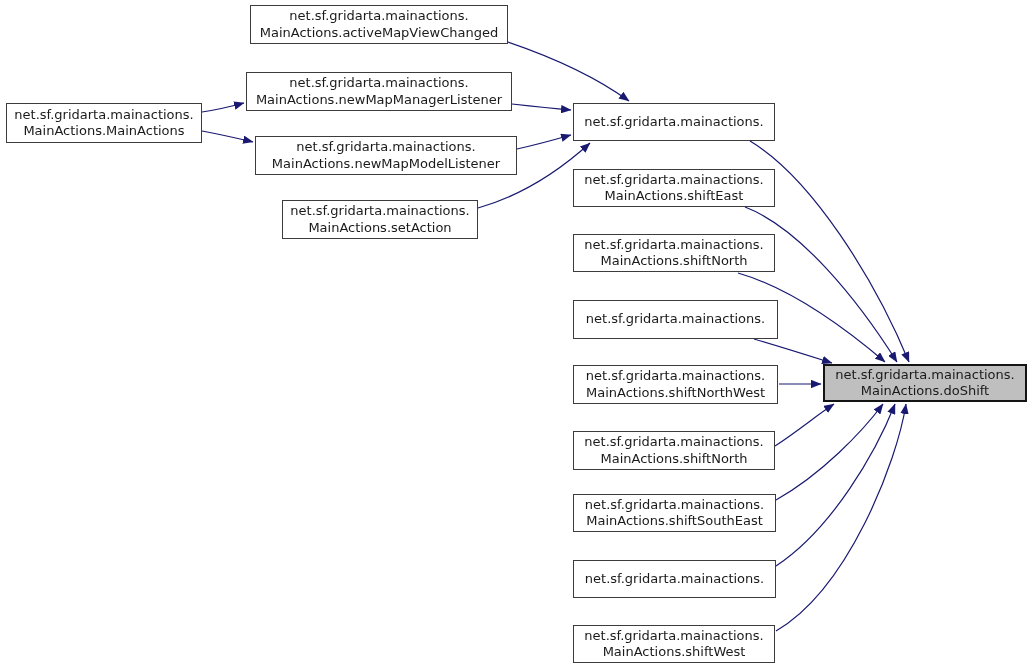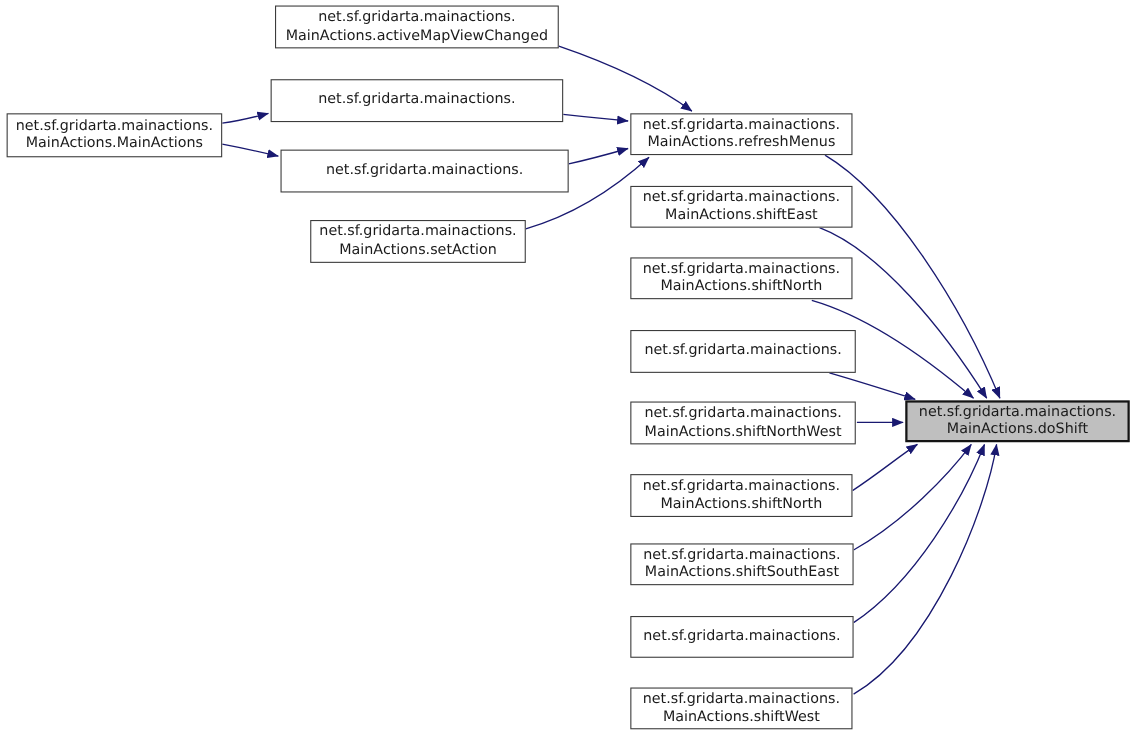--- a/index.html
+++ b/index.html
@@ -74,35 +74,36 @@
         <path d="M776,631 C848,589 897,462 906,404" fill="none" stroke="#191970" stroke-width="1.2" marker-end="url(#arrowhead)"></path>
       </g>
   </svg>
   <div id="node-layer">
       <div class="node" style="left: 250px; top: 5px; width: 258px; height: 39px;">
     <span class="line line1">net.sf.gridarta.mainactions.</span>
     <span class="line line2">MainActions.activeMapViewChanged</span>
   </div>
       <div class="node" style="left: 246px; top: 72px; width: 266px; height: 39px;">
     <span class="line line1">net.sf.gridarta.mainactions.</span>
+    <span class="line line2">MainActions.newMapManagerListener</span>
   </div>
       <div class="node" style="left: 6px; top: 103px; width: 196px; height: 40px;">
     <span class="line line1">net.sf.gridarta.mainactions.</span>
     <span class="line line2">MainActions.MainActions</span>
   </div>
       <div class="node" style="left: 255px; top: 136px; width: 262px; height: 39px;">
     <span class="line line1">net.sf.gridarta.mainactions.</span>
+    <span class="line line2">MainActions.newMapModelListener</span>
   </div>
       <div class="node" style="left: 282px; top: 200px; width: 196px; height: 39px;">
     <span class="line line1">net.sf.gridarta.mainactions.</span>
     <span class="line line2">MainActions.setAction</span>
   </div>
       <div class="node" style="left: 573px; top: 103px; width: 202px; height: 38px;">
     <span class="line line1">net.sf.gridarta.mainactions.</span>
-    <span class="line line2">MainActions.refreshMenus</span>
   </div>
       <div class="node" style="left: 573px; top: 169px; width: 202px; height: 38px;">
     <span class="line line1">net.sf.gridarta.mainactions.</span>
     <span class="line line2">MainActions.shiftEast</span>
   </div>
       <div class="node" style="left: 573px; top: 234px; width: 202px; height: 38px;">
     <span class="line line1">net.sf.gridarta.mainactions.</span>
     <span class="line line2">MainActions.shiftNorth</span>
   </div>
       <div class="node" style="left: 573px; top: 300px; width: 205px; height: 39px;">

